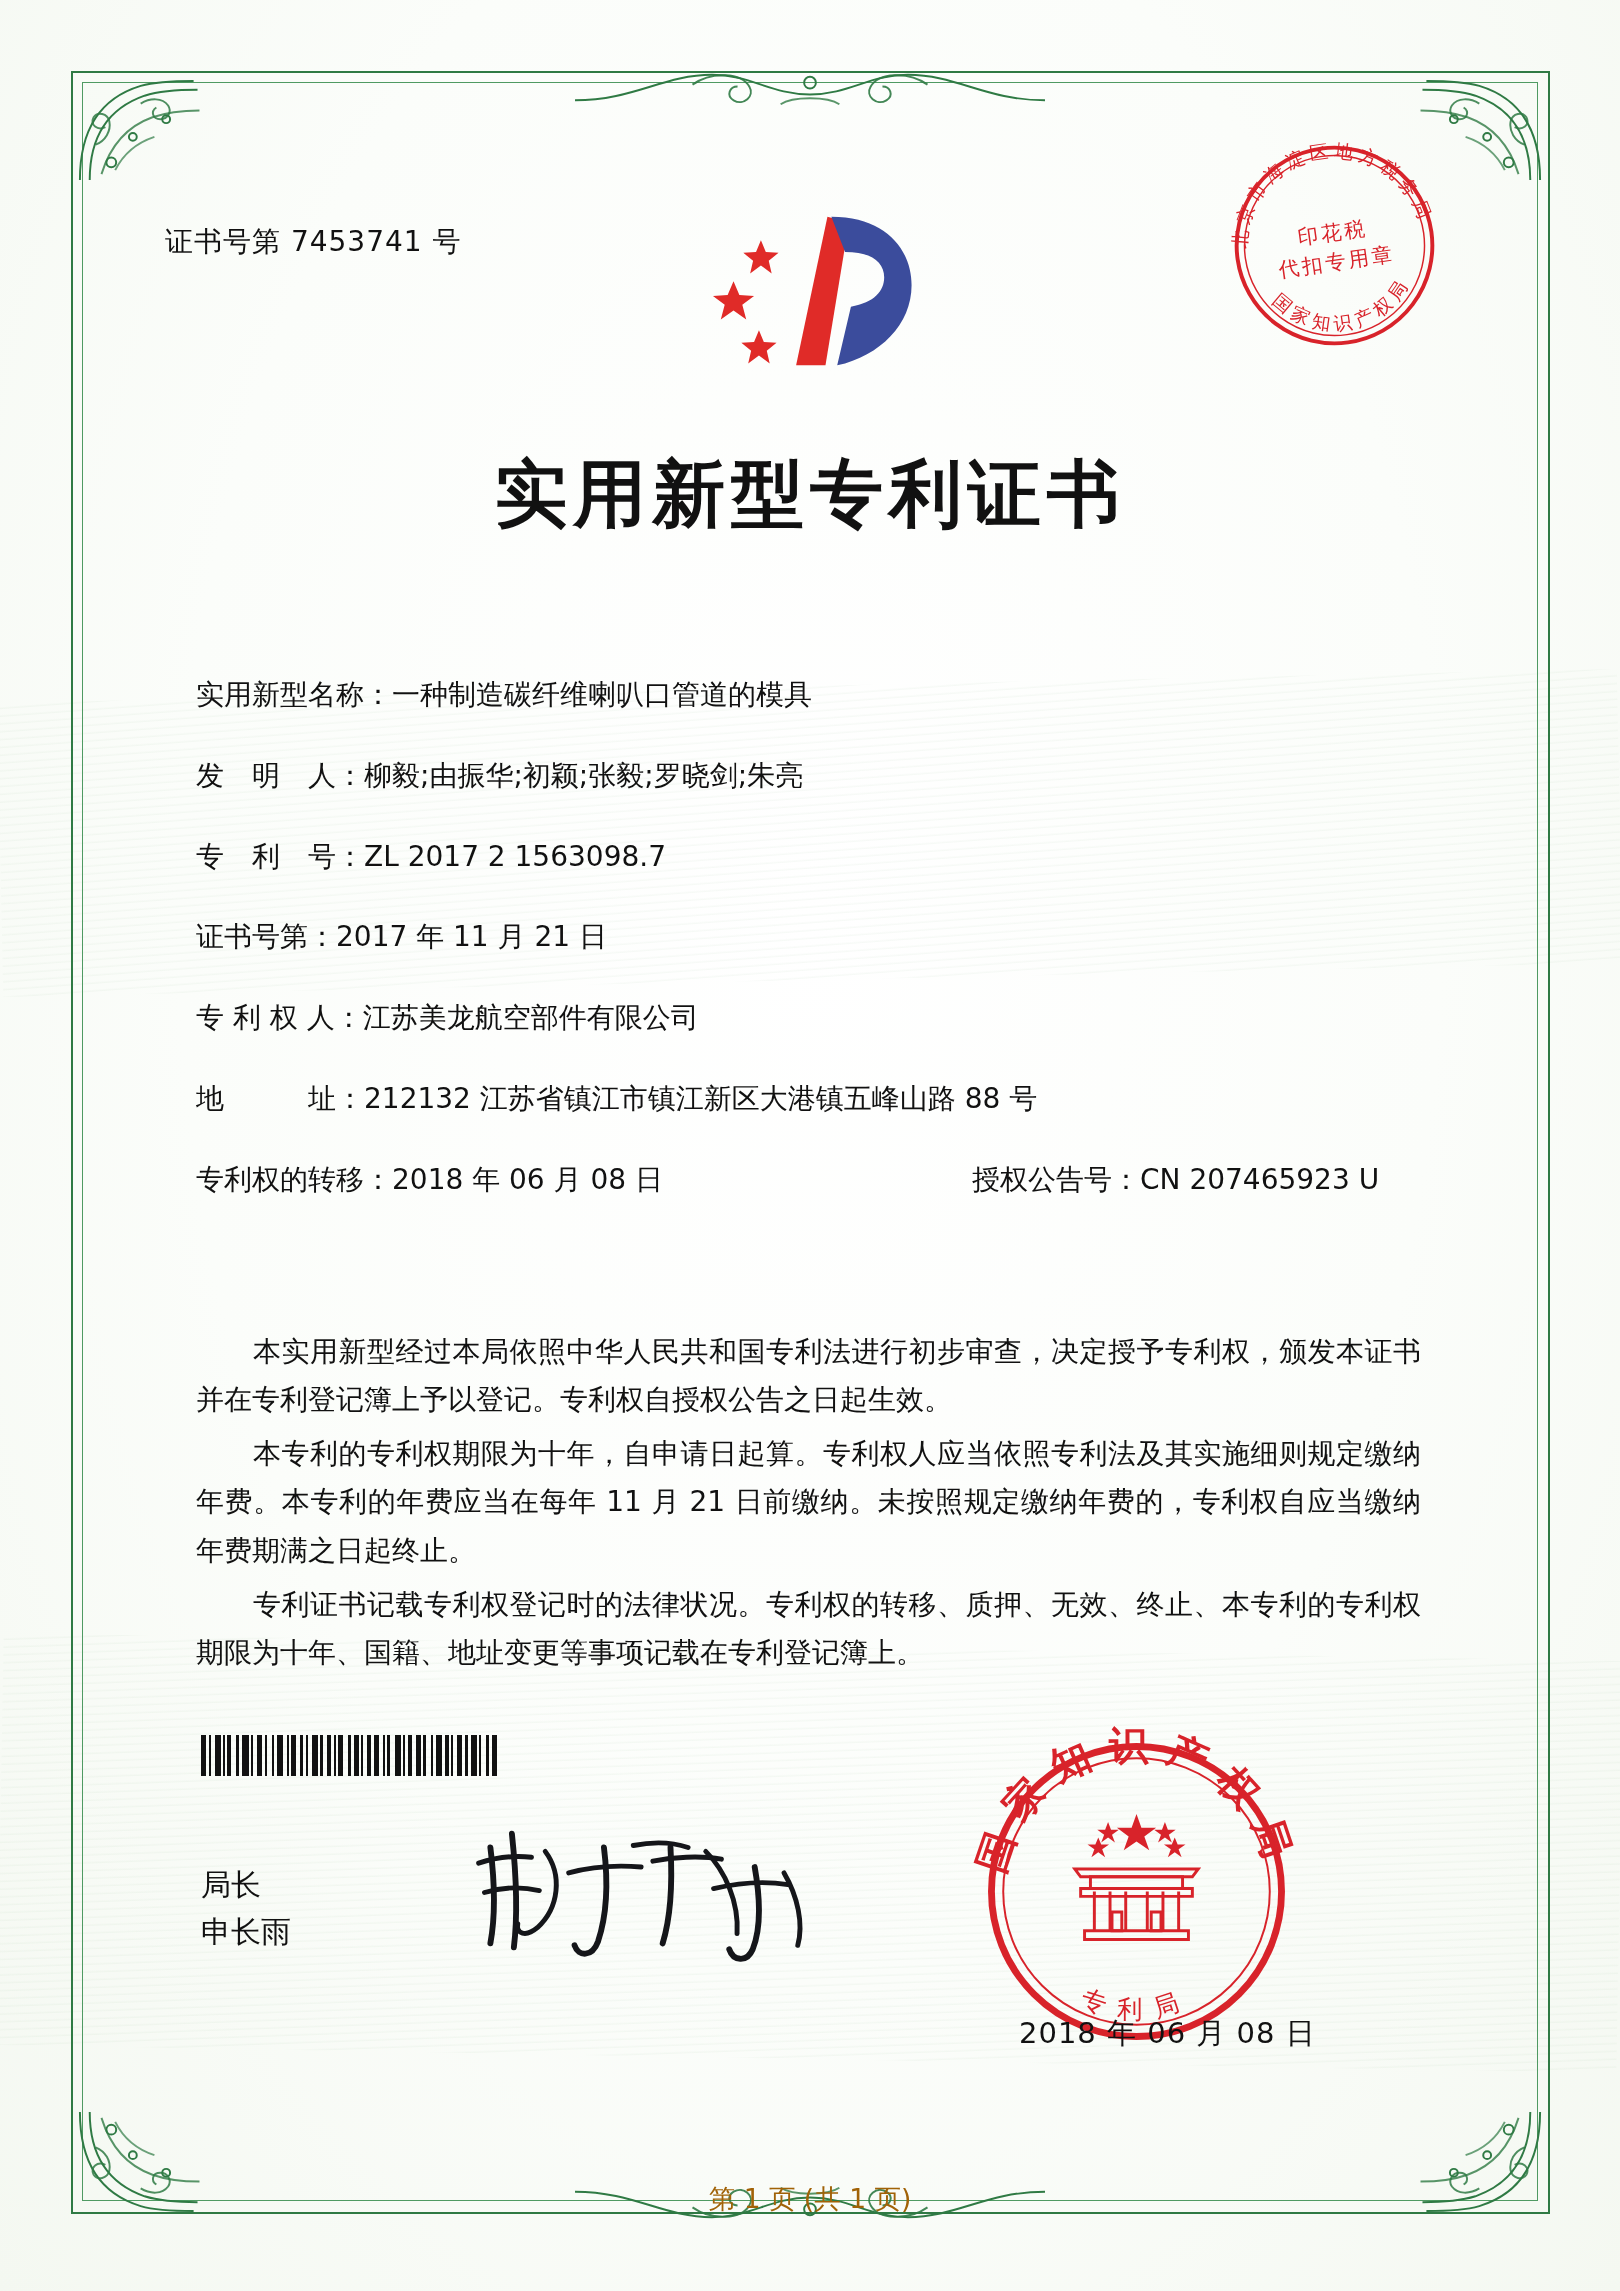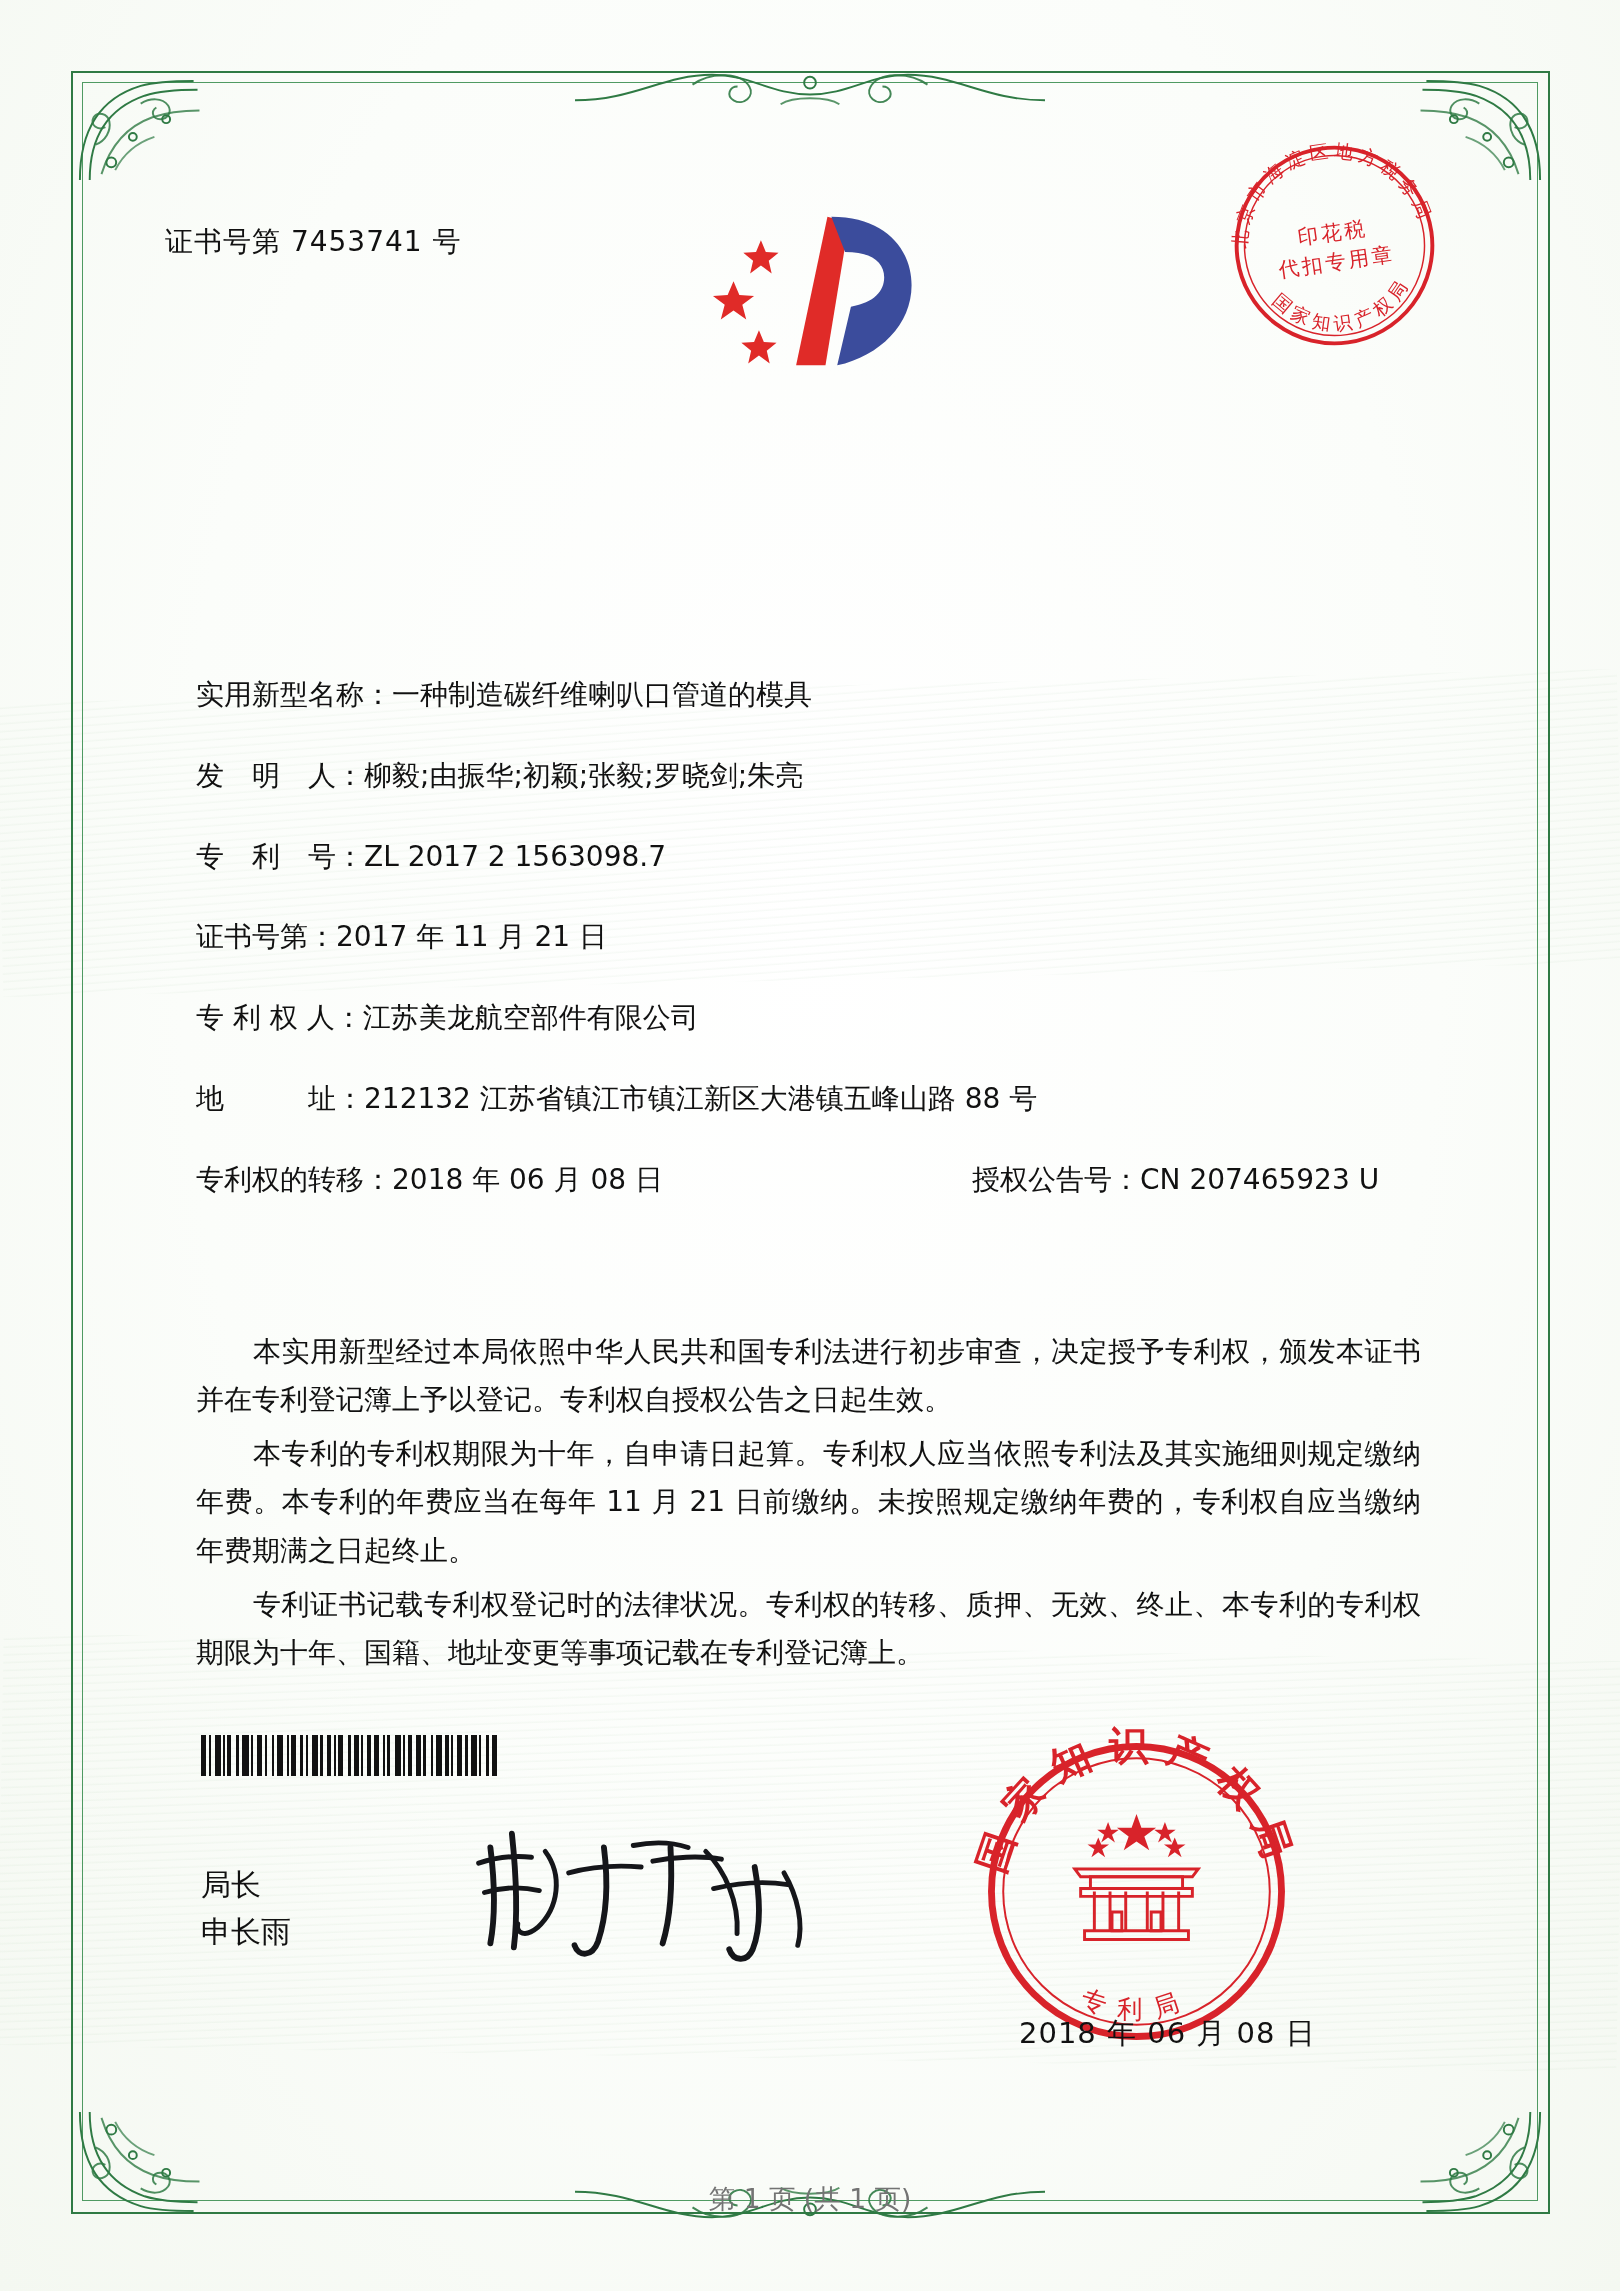--- a/index.html
+++ b/index.html
@@ -222,21 +222,21 @@
     color: #111;
     letter-spacing: 1px;
   }
 
   .footer {
     position: absolute;
     left: 0; right: 0;
     top: 2181px;
     text-align: center;
     font-size: 26.5px;
-    color: #737373;
+    color: #a16207;
   }
 </style>
 </head>
 <body>
 
 <div class="page">
 
   <div class="paper-tint"></div>
   <div class="wave-band b1"></div>
   <div class="wave-band b2"></div>
@@ -346,20 +346,21 @@
           </text>
           <text font-size="19" fill="#d8232a" letter-spacing="5" font-family="'DejaVu Sans','Liberation Sans',sans-serif">
             <textPath href="#arcBottom" startOffset="50%" text-anchor="middle">国家知识产权局</textPath>
           </text>
           <text x="116" y="110" text-anchor="middle" font-size="21" fill="#d8232a" letter-spacing="3" font-family="'DejaVu Sans','Liberation Sans',sans-serif">印花税</text>
           <text x="116" y="140" text-anchor="middle" font-size="21" fill="#d8232a" letter-spacing="3" font-family="'DejaVu Sans','Liberation Sans',sans-serif">代扣专用章</text>
         </g>
       </svg>
     </div>
 
+    <div class="title">实用新型专利证书</div>
 
     <div class="fields">
       <div class="field-row">
         <span class="field-label">实用新型名称：</span>
         <span class="field-value">一种制造碳纤维喇叭口管道的模具</span>
       </div>
       <div class="field-row">
         <span class="field-label">发　明　人：</span>
         <span class="field-value">柳毅;由振华;初颖;张毅;罗晓剑;朱亮</span>
       </div>

